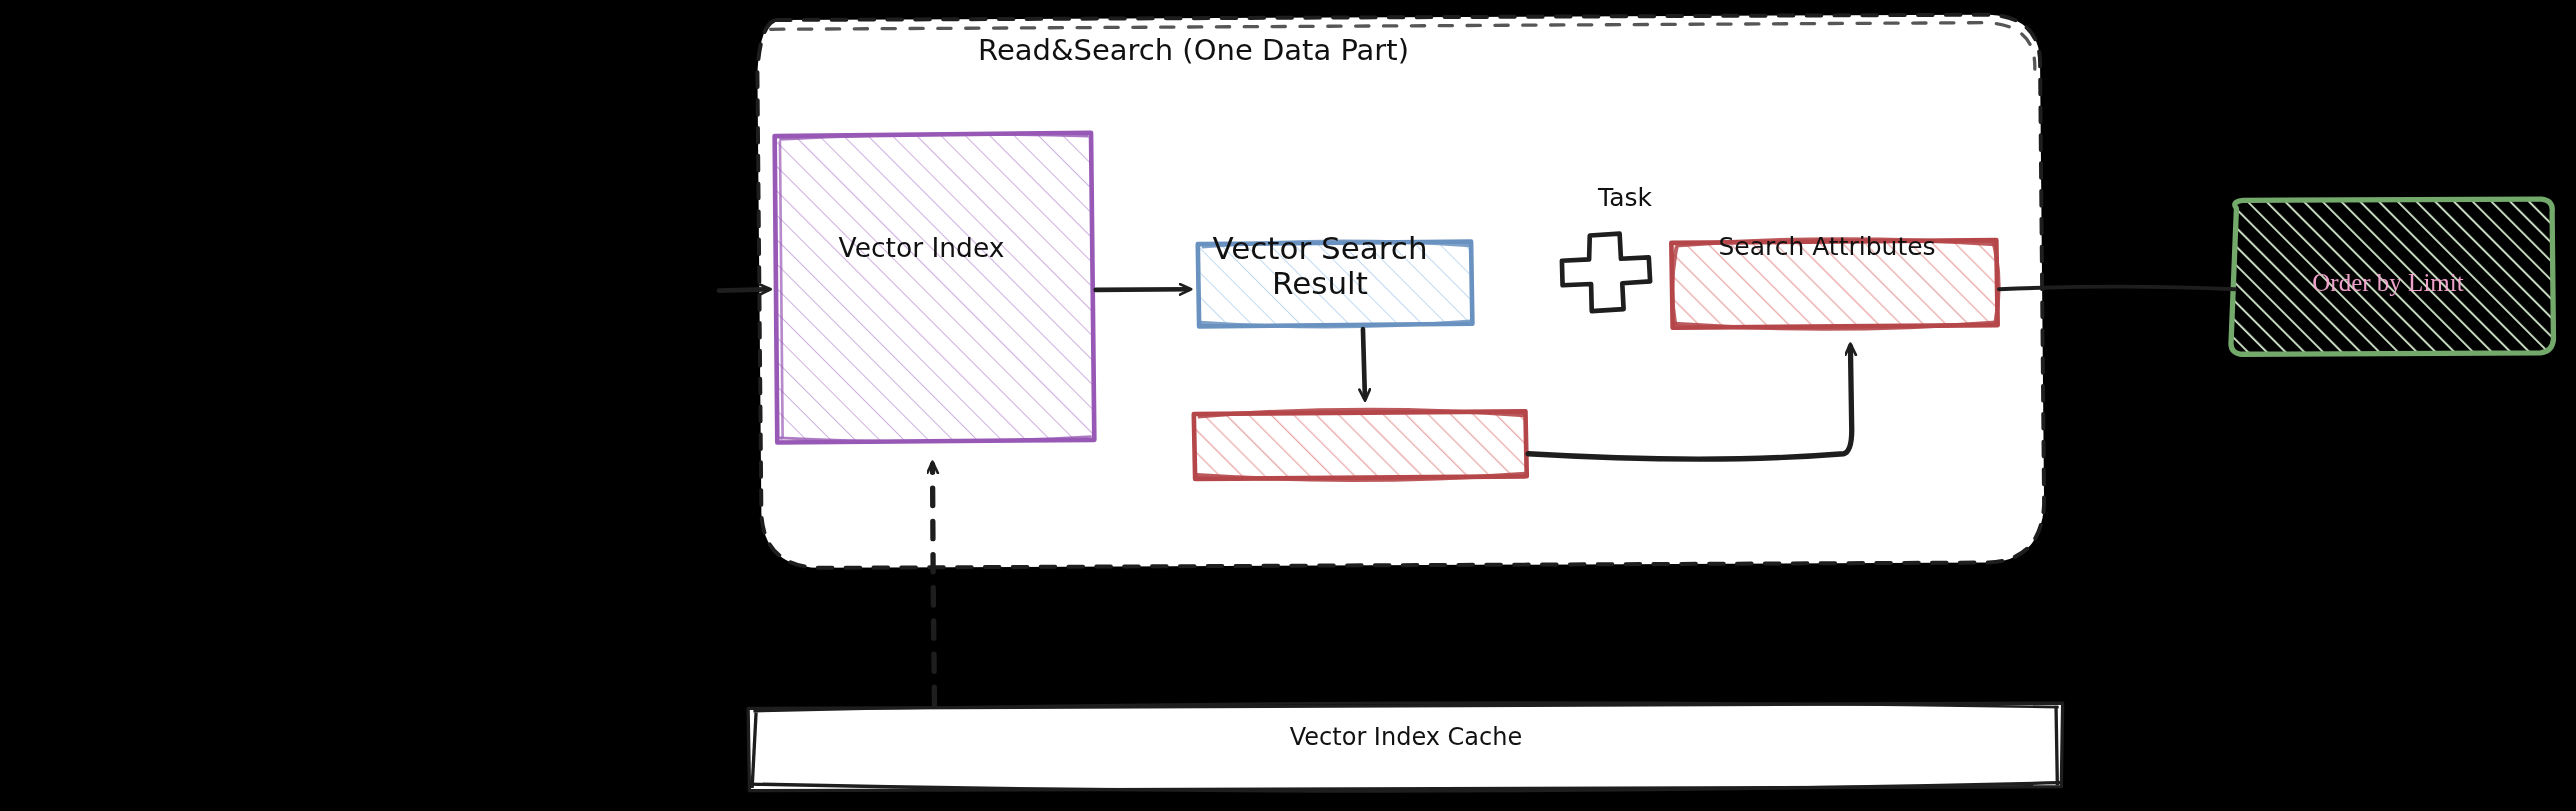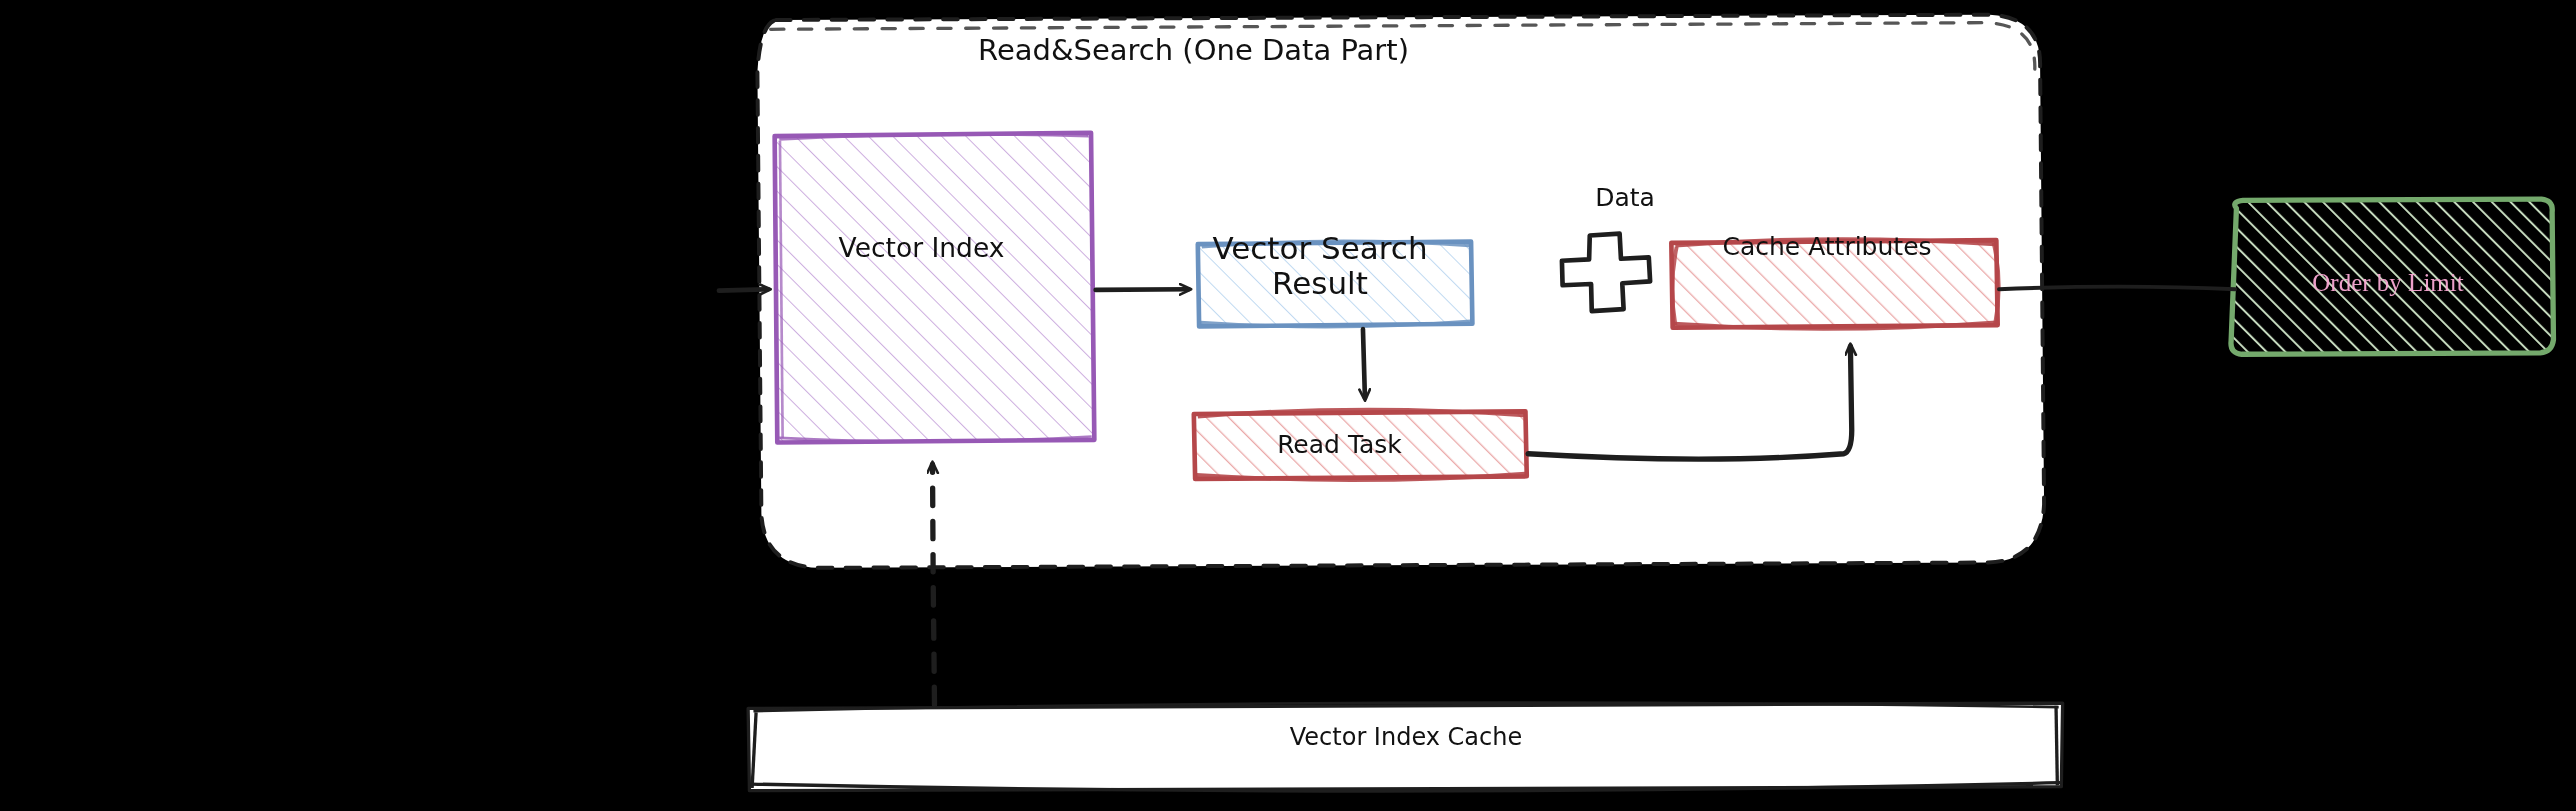--- a/index.html
+++ b/index.html
@@ -132,24 +132,23 @@
     </g>
   </svg>
 
   <div class="lbl" id="title-text">Read&amp;Search (One Data Part)</div>
 
   <div class="lbl" id="vi-label">Vector Index</div>
 
   <div class="lbl" id="vsr-label">Vector Search
 Result</div>
 
-  <div class="lbl" id="merge-label">Data</div>
+  <div class="lbl" id="merge-label">Task</div>
 
-  <div class="lbl" id="oa-label">Cache Attributes</div>
+  <div class="lbl" id="oa-label">Search Attributes</div>
 
-  <div class="lbl" id="rt-label">Read Task</div>
 
   <div class="lbl" id="green-label">Order by Limit</div>
 
   <div class="lbl" id="cache-label">Vector Index Cache</div>
 
 </div>
 
 
 </body></html>

